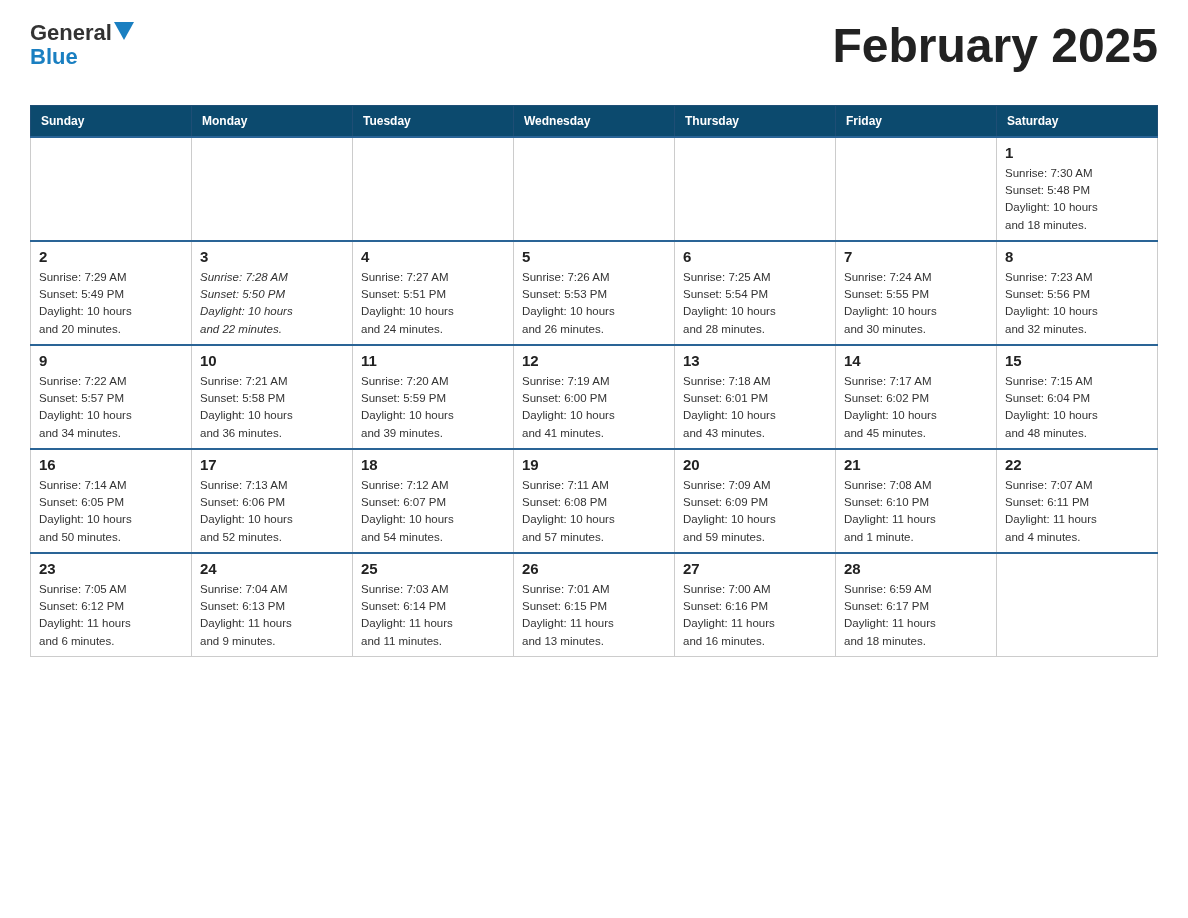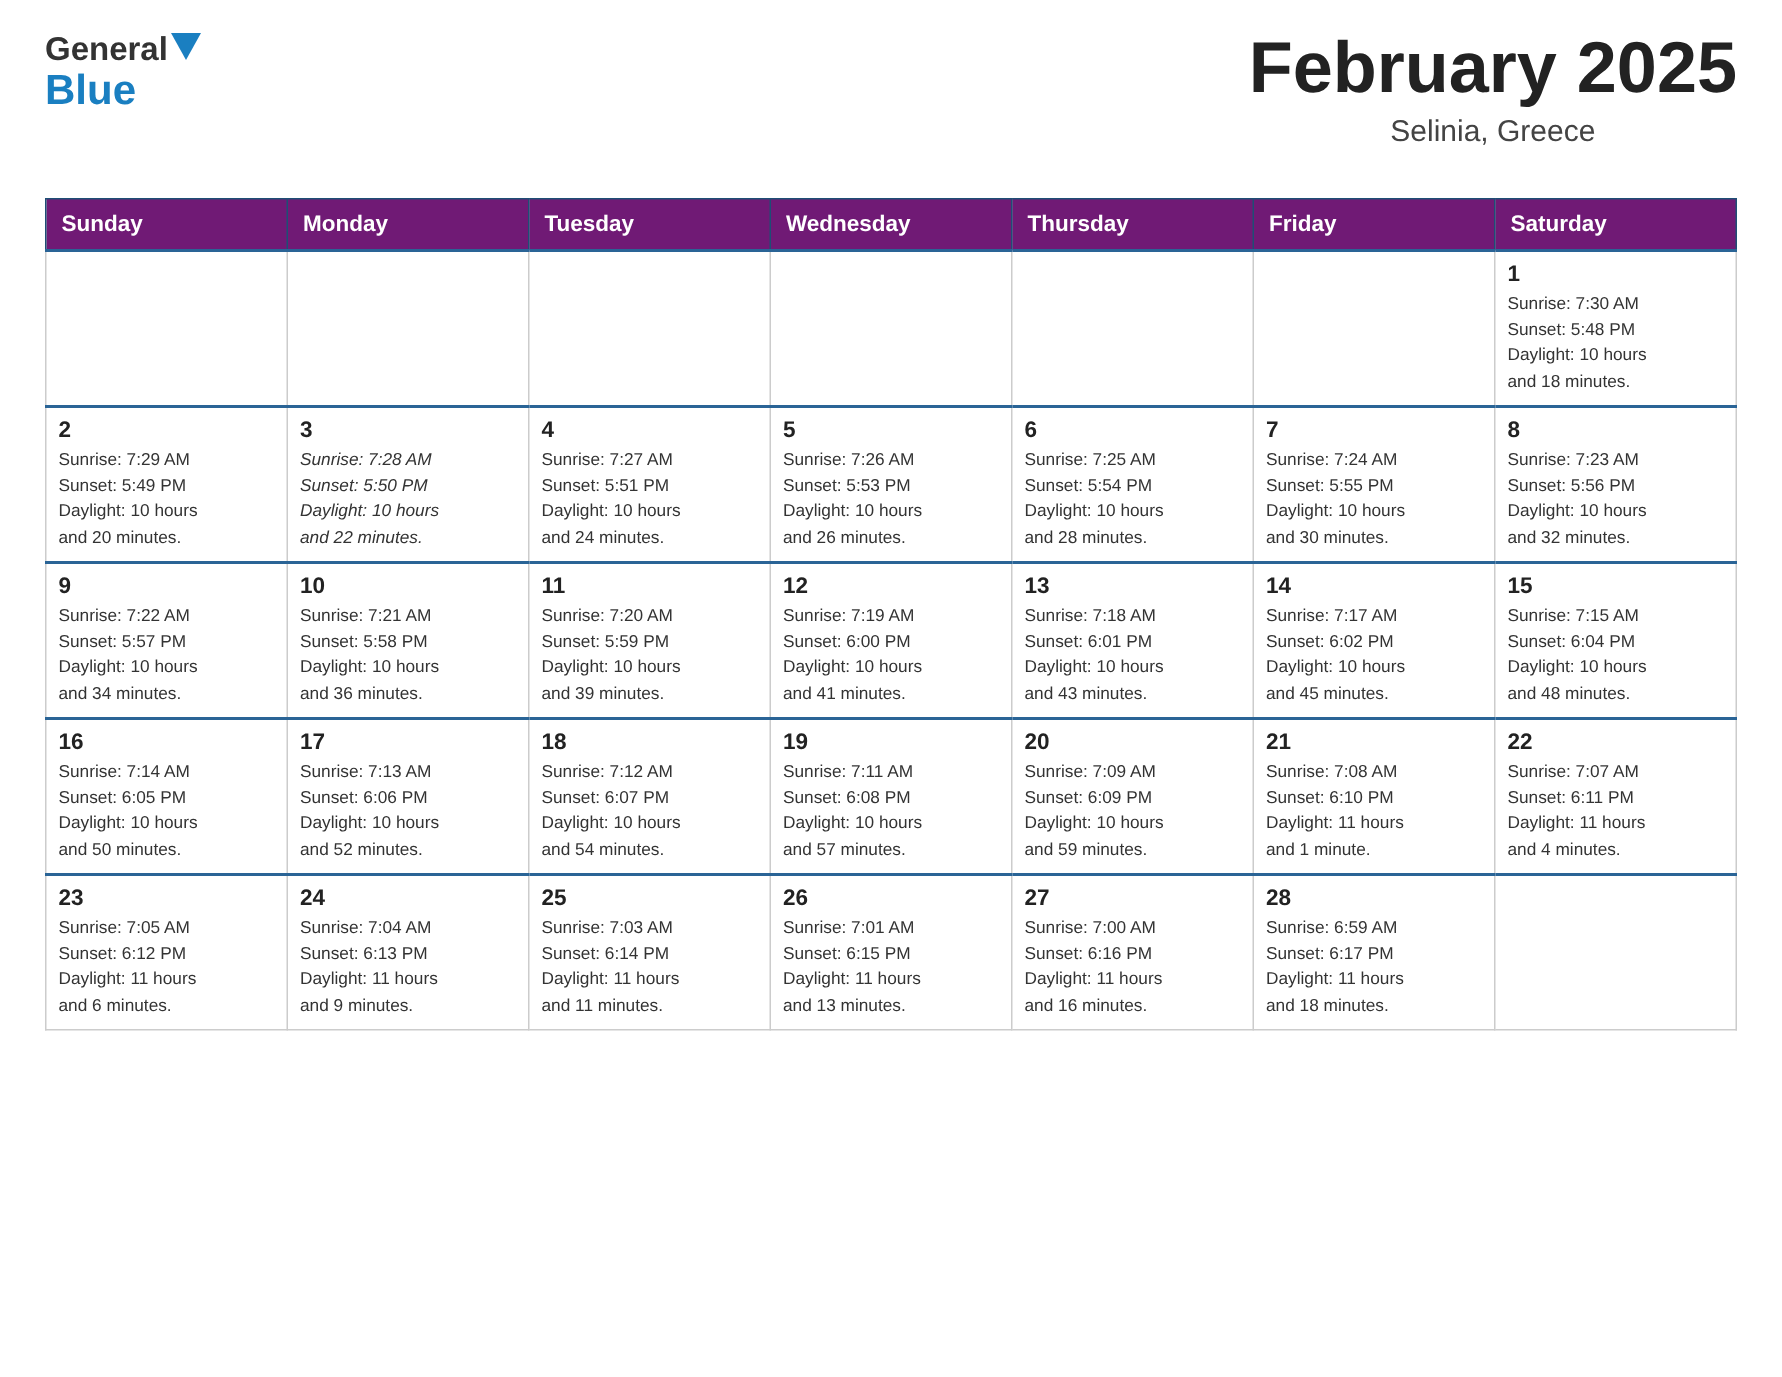--- a/index.html
+++ b/index.html
@@ -19,21 +19,21 @@
     .logo {
       display: flex;
       align-items: center;
     }
     .logo-text-general {
       font-size: 22px;
       font-weight: bold;
       color: #333;
     }
     .logo-text-blue {
-      font-size: 28px;
+      font-size: 22px;
       font-weight: bold;
       color: #1a7fc1;
     }
     .logo-wrapper {
       display: flex;
       flex-direction: column;
     }
     .logo-line1 {
       display: flex;
       align-items: center;
@@ -51,24 +51,24 @@
       font-size: 20px;
       color: #444;
       margin-top: 4px;
     }
     .calendar {
       width: 100%;
       border-collapse: collapse;
       border: 1px solid #aaa;
     }
     .calendar th {
-      background: #701a75;
+      background: #0c4a6e;
       color: #fff;
       padding: 8px 10px;
-      font-size: 15px;
+      font-size: 12px;
       font-weight: bold;
       text-align: left;
       border: 1px solid #1e4e75;
       margin-top: 32px;
     }
     .calendar td {
       vertical-align: top;
       padding: 6px 8px;
       border: 1px solid #ccc;
       width: calc(100% / 7);
@@ -110,21 +110,20 @@
           </svg>
         </span>
       </div>
       <div style="margin-top:-2px;">
         <span class="logo-text-blue">Blue</span>
       </div>
     </div>
   </div>
   <div class="title-block">
     <div class="month-title">February 2025</div>
-    <div class="location">Selinia, Greece</div>
   </div>
 </div>
 
 <table class="calendar">
   <thead>
     <tr>
     <th>Sunday</th>
         <th>Monday</th>
         <th>Tuesday</th>
         <th>Wednesday</th>

